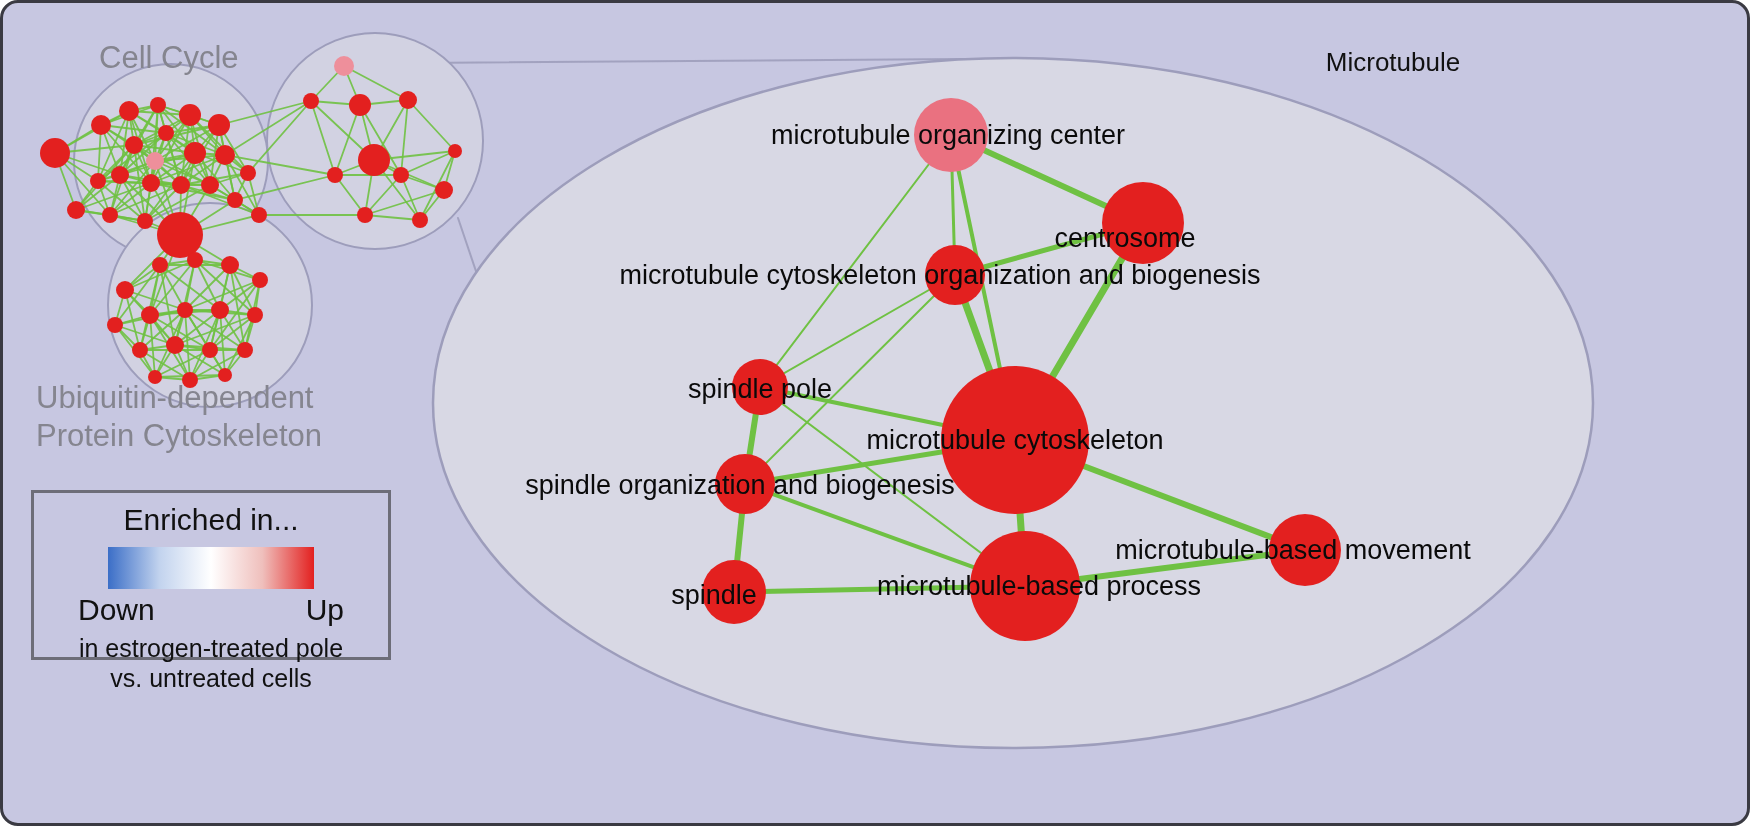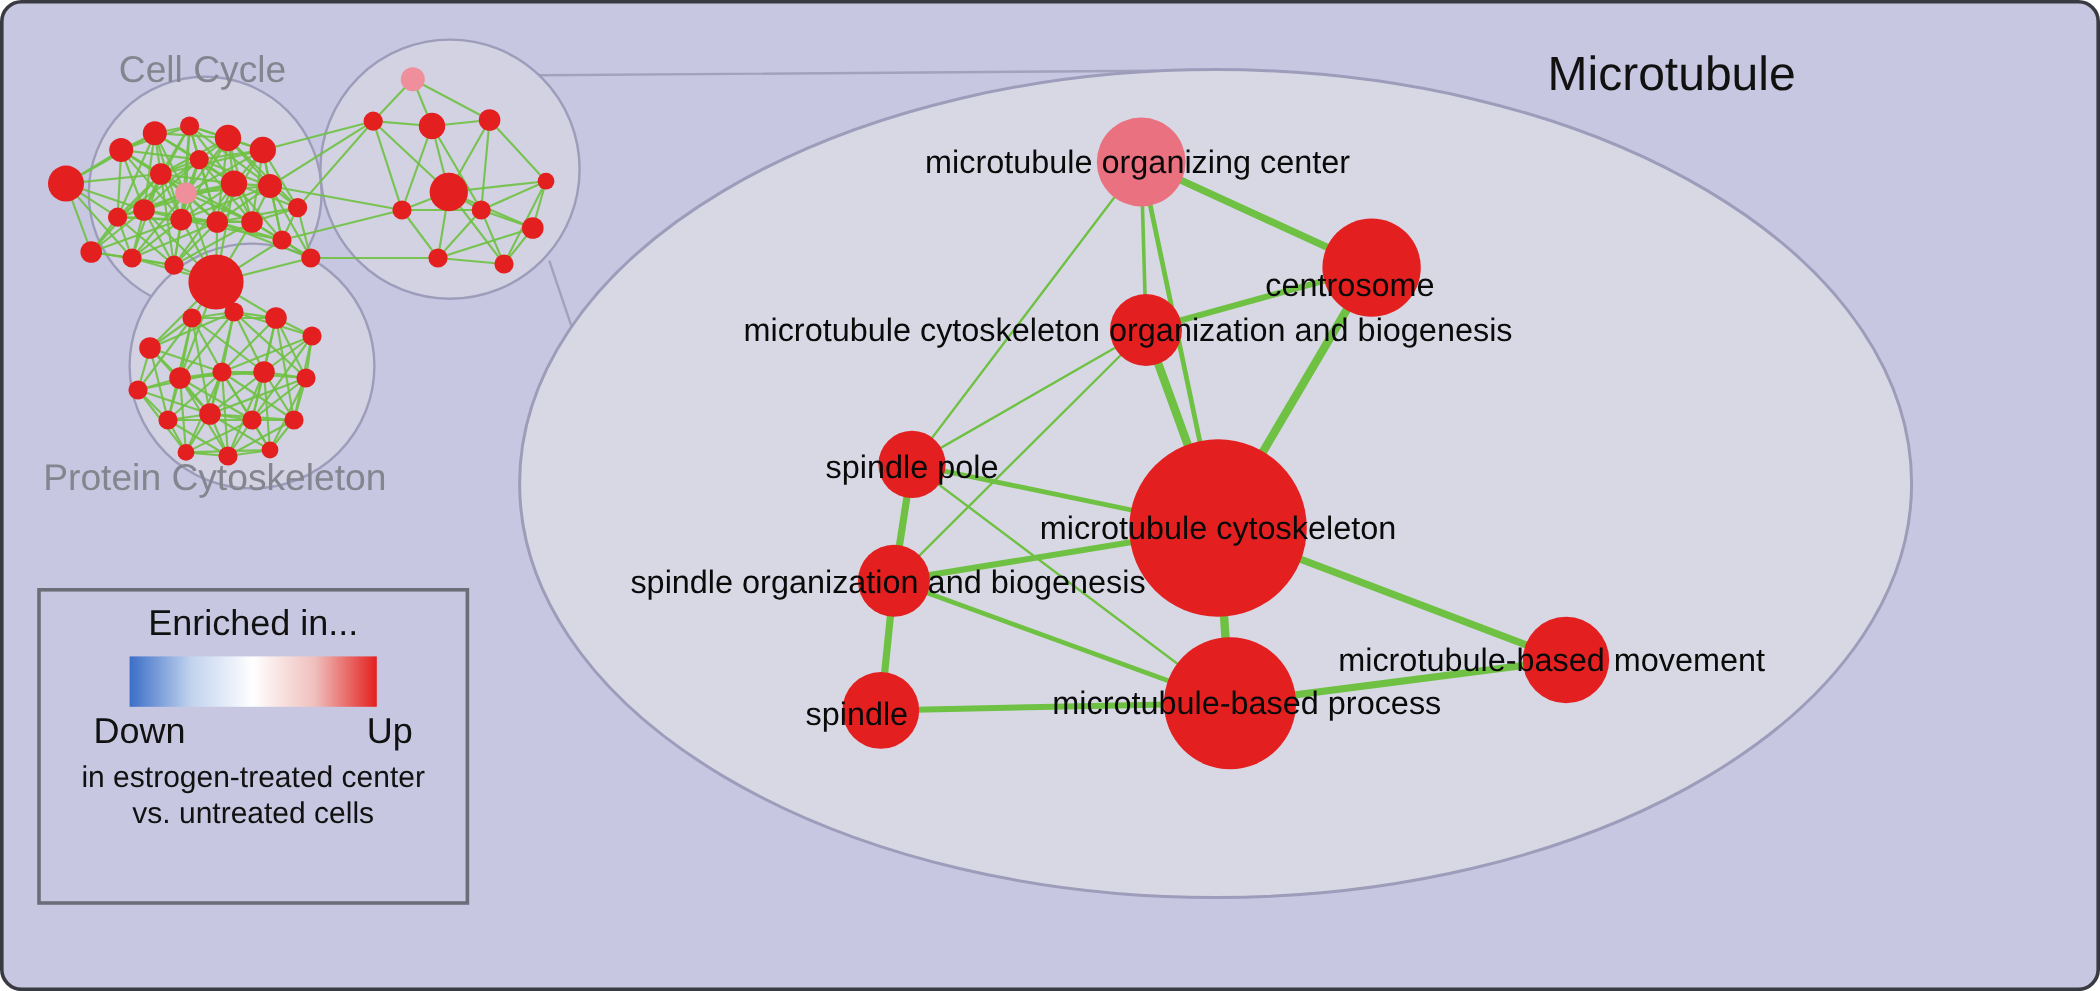--- a/index.html
+++ b/index.html
@@ -14,27 +14,27 @@
     font-family:"Liberation Sans", sans-serif;
   }
   svg#net { position:absolute; left:0; top:0; }
   svg#net text {
     font-family:"Liberation Sans", sans-serif;
     font-size:27px;
     fill:#0a0a0a;
   }
   .zoom-title {
     position:absolute; left:1240px; top:40px; width:300px;
-    text-align:center; font-size:40px; line-height:38px; color:#111;
+    text-align:center; font-size:26px; line-height:38px; color:#111;
   }
   .gray-label { position:absolute; color:#85858f; font-size:31px; line-height:38px; }
   .gray-label.cc { left:96px; top:36px; }
   .gray-label.ub { left:33px; top:376px; }
   .legend {
-    position:absolute; left:28px; top:487px; width:360px; height:264px;
+    position:absolute; left:28px; top:487px; width:360px; height:170px;
     box-sizing:border-box;
     border:3px solid #6d6d78;
     text-align:center;
   }
   .legend-title { margin-top:10px; font-size:30px; color:#111; }
   .legend-bar {
     width:206px; height:42px; margin:10px auto 0 auto;
   }
   .legend-ends {
     display:flex; justify-content:space-between;
@@ -406,27 +406,28 @@
       <text x="711" y="601" text-anchor="middle">spindle</text>
     </svg>
 
   <div class="zoom-title">
     <div>Microtubule</div>
   </div>
 
   <div class="gray-label cc">Cell Cycle</div>
 
   <div class="gray-label ub">
+    <div>Ubiquitin-dependent</div>
     <div>Protein Cytoskeleton</div>
   </div>
 
   <div class="legend">
     <div class="legend-title">Enriched in...</div>
     <div class="legend-bar" id="legend-bar" style="background: linear-gradient(to right, rgb(59, 110, 199), rgb(194, 211, 238), rgb(255, 255, 255), rgb(239, 191, 188), rgb(227, 32, 31));"></div>
     <div class="legend-ends">
       <span>Down</span>
       <span>Up</span>
     </div>
-    <div class="legend-caption first">in estrogen-treated center</div>
+    <div class="legend-caption first">in estrogen-treated pole</div>
     <div class="legend-caption">vs. untreated cells</div>
   </div>
 
 </div>
 
 </body></html>

